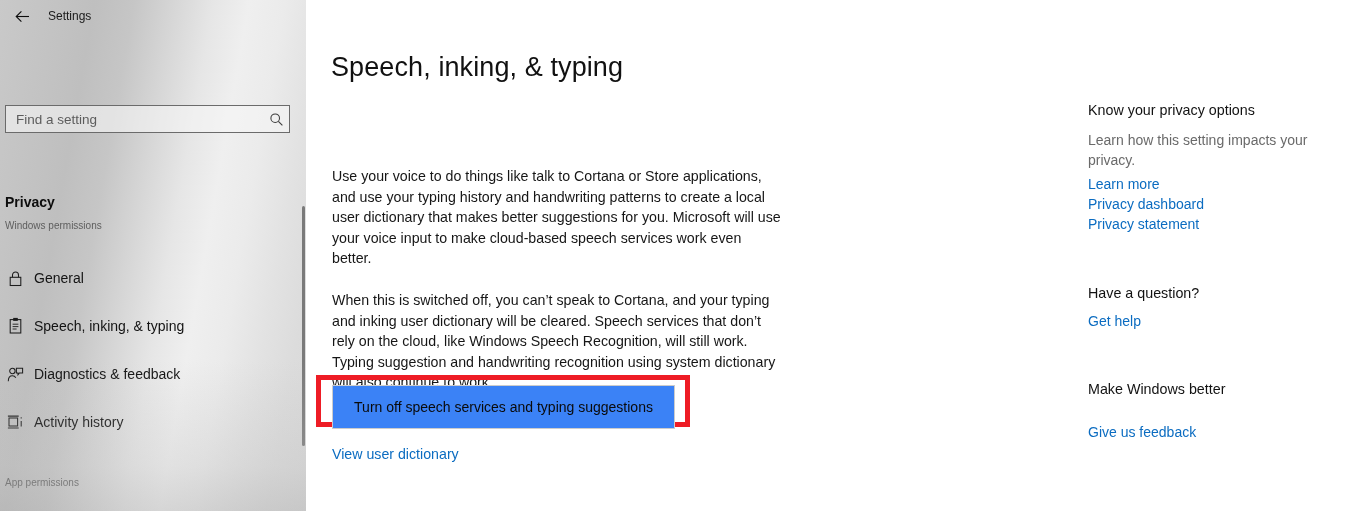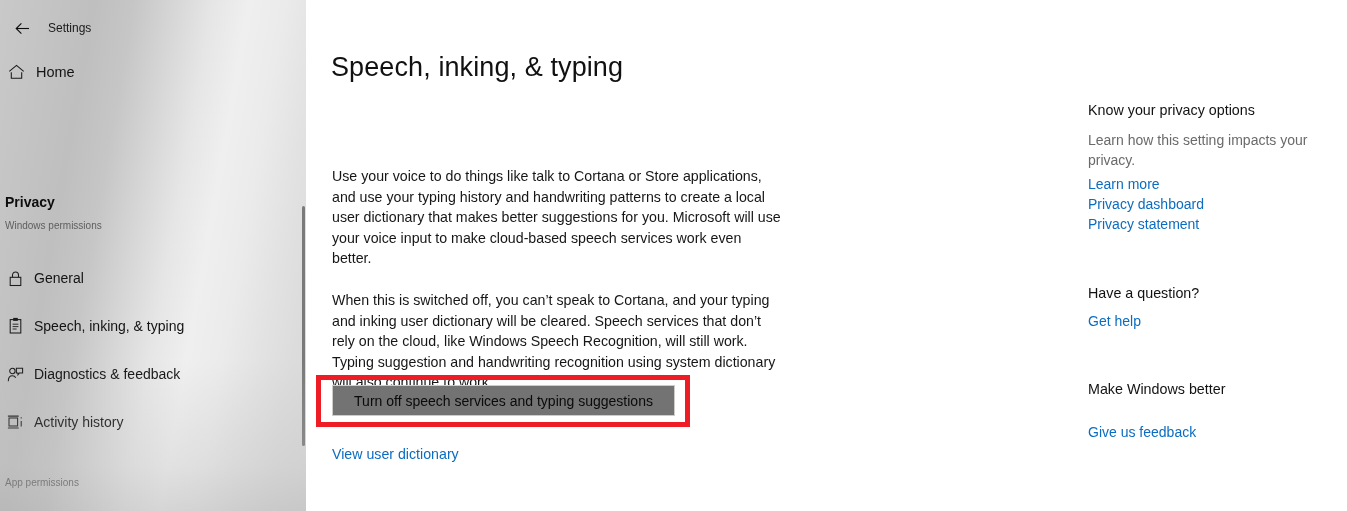--- a/index.html
+++ b/index.html
@@ -49,21 +49,20 @@
     position:absolute; left:0; right:0; bottom:0; height:150px;
     background:linear-gradient(to bottom, rgba(255,255,255,0) 0%, rgba(190,190,190,0.28) 70%, rgba(175,175,175,0.40) 100%);
     pointer-events:none;
   }
 
   .titlebar-left {
     position: absolute;
     left: 0; top: 0;
     width: 306px;
     height: 32px;
-    margin-top: 12px;
   }
   .back-btn {
     position: absolute;
     left: 6px; top: 2px;
     width: 32px; height: 28px;
     display: flex; align-items: center; justify-content: center;
   }
   .back-btn svg { display:block; }
   .settings-title {
     position: absolute;
@@ -220,23 +219,23 @@
     line-height: 20.5px;
     color: #161616;
   }
   .para-1 { top: 152px; }
   .para-2 { top: 276px; }
 
   .toggle-button {
     position: absolute;
     left: 26px; top: 75px;
     min-width: 343px;
-    height: 31px;
+    height: 44px;
     box-sizing: border-box;
-    background: #737373;
+    background: #3b82f6;
     border: 1px solid #cccccc;
     color: #0a0a0a;
     font-family: "Liberation Sans", sans-serif;
     font-size: 14px;
     padding: 0 14px;
     cursor: default;
     white-space: nowrap;
   }
 
   .highlight-box {
@@ -318,30 +317,30 @@
         <span>
           <svg width="15" height="13" viewBox="0 0 15 13" fill="none" stroke="#0d0d0d" stroke-width="1.1">
             <path d="M14 6.5 H1.4"></path>
             <path d="M6.4 1.3 L1.2 6.5 L6.4 11.7"></path>
           </svg>
         </span>
       </div>
       <div class="settings-title">Settings</div>
     </div>
 
-    <div class="home-row">
-      <span class="home-icon">
-        <svg width="17" height="16" viewBox="0 0 17 16" fill="none" stroke="#1a1a1a" stroke-width="1.05">
-          <path d="M1.3 7.4 L8.5 1.4 L15.7 7.4"></path>
-          <path d="M3.3 8.2 V14.2 H13.7 V8.2"></path>
-        </svg>
-      </span>
-      <span class="home-label">Home</span>
-    </div>
-
+
+    <div class="search-box">
+      <input class="search-input" type="text" placeholder="Find a setting" value="" style="">
+      <span class="search-icon">
+        <svg width="15" height="15" viewBox="0 0 15 15" fill="none" stroke="#3a3a3a" stroke-width="1.05">
+          <circle cx="6.2" cy="6.2" r="4.3"></circle>
+          <path d="M9.4 9.4 L13.4 13.4"></path>
+        </svg>
+      </span>
+    </div>
 
     <div class="privacy-heading" style="left:5px;">Privacy</div>
 
     <div class="group-label group-windows">Windows permissions</div>
 
     <div class="nav-item nav-general">
       <span class="nav-icon">
         <svg width="15" height="17" viewBox="0 0 15 17" fill="none" stroke="#1c1c1c" stroke-width="1.05">
           <rect x="2.2" y="7.3" width="10.6" height="8.2"></rect>
           <path d="M4.5 7.3 V4.9 a3 3 0 0 1 6 0 V7.3"></path>

